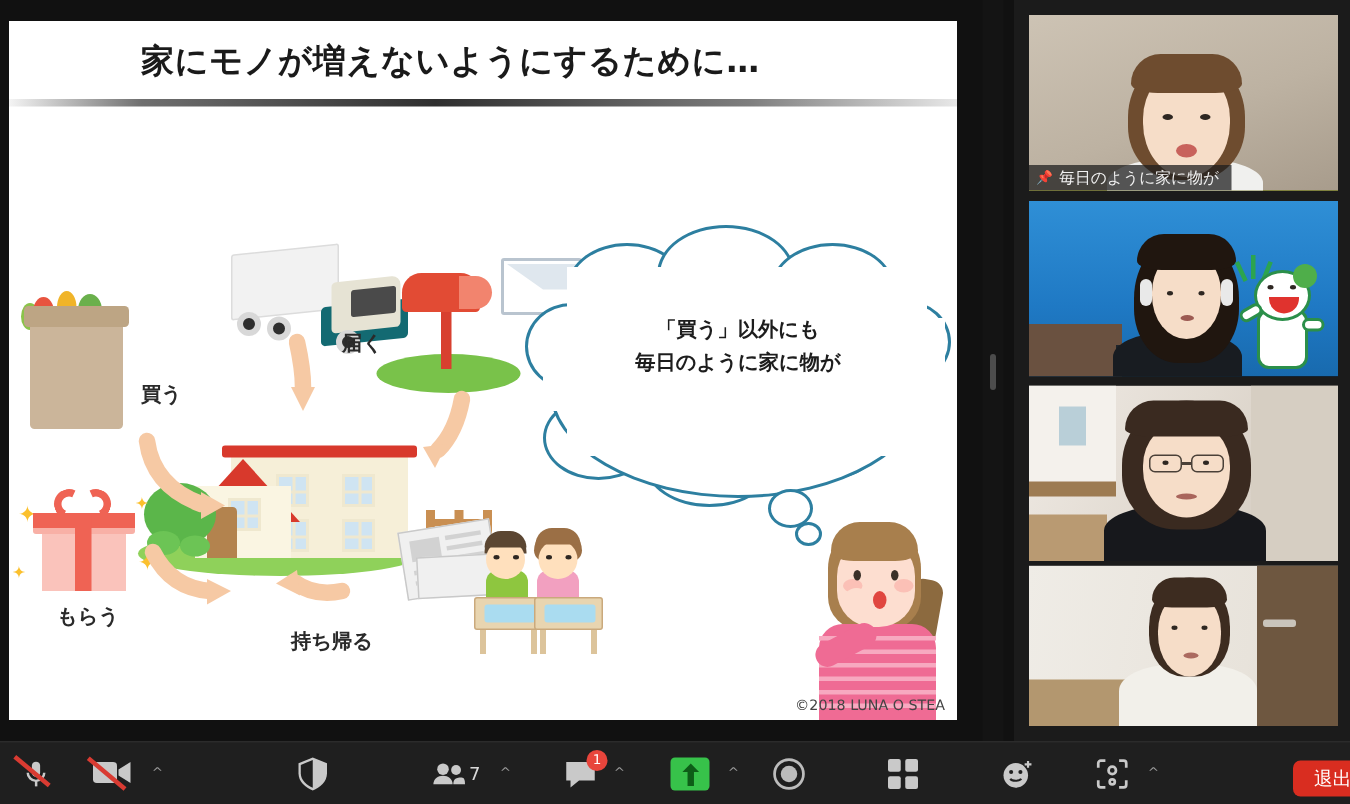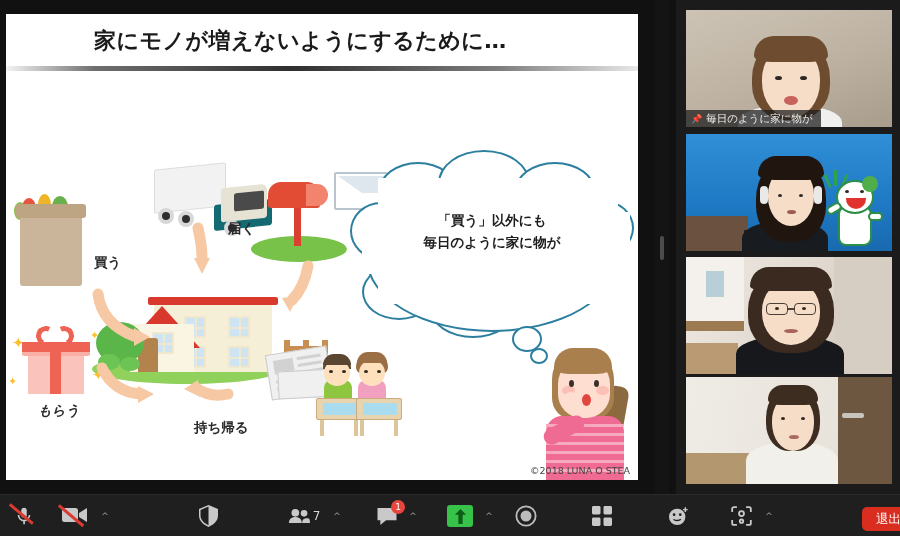--- a/index.html
+++ b/index.html
@@ -275,21 +275,21 @@
           <div class="spark" style="left:84px; top:176px; font-size:11px;">✦</div>
           <div class="spark" style="left:2px; top:222px; font-size:11px;">✦</div>
           <div class="spark" style="left:86px; top:214px;">✦</div>
           <div class="gift-bow1"></div>
             <div class="gift-bow2"></div>
           <div class="gift-b"></div>
           <div class="gift-l"></div>
           <div class="gift-rh"></div>
           <div class="gift-rv"></div>
         </div>
-        <div class="lbl" style="left:32px; top:248px;font-style:italic;">もらう</div>
+        <div class="lbl" style="left:32px; top:248px;">もらう</div>
 
         <div>
           <div class="news" style="left:262px; top:196px; width:62px; height:46px; transform:rotate(-9deg);">
             <i style="left:6px; top:6px; width:20px; height:14px;"></i>
             <i style="left:30px; top:6px; width:24px; height:3px;"></i>
             <i style="left:30px; top:13px; width:24px; height:3px;"></i>
             <i style="left:30px; top:20px; width:24px; height:3px;"></i>
             <i style="left:6px; top:26px; width:20px; height:3px;"></i>
             <i style="left:6px; top:33px; width:20px; height:3px;"></i>
             <i style="left:34px; top:28px; width:16px; height:12px;"></i>

